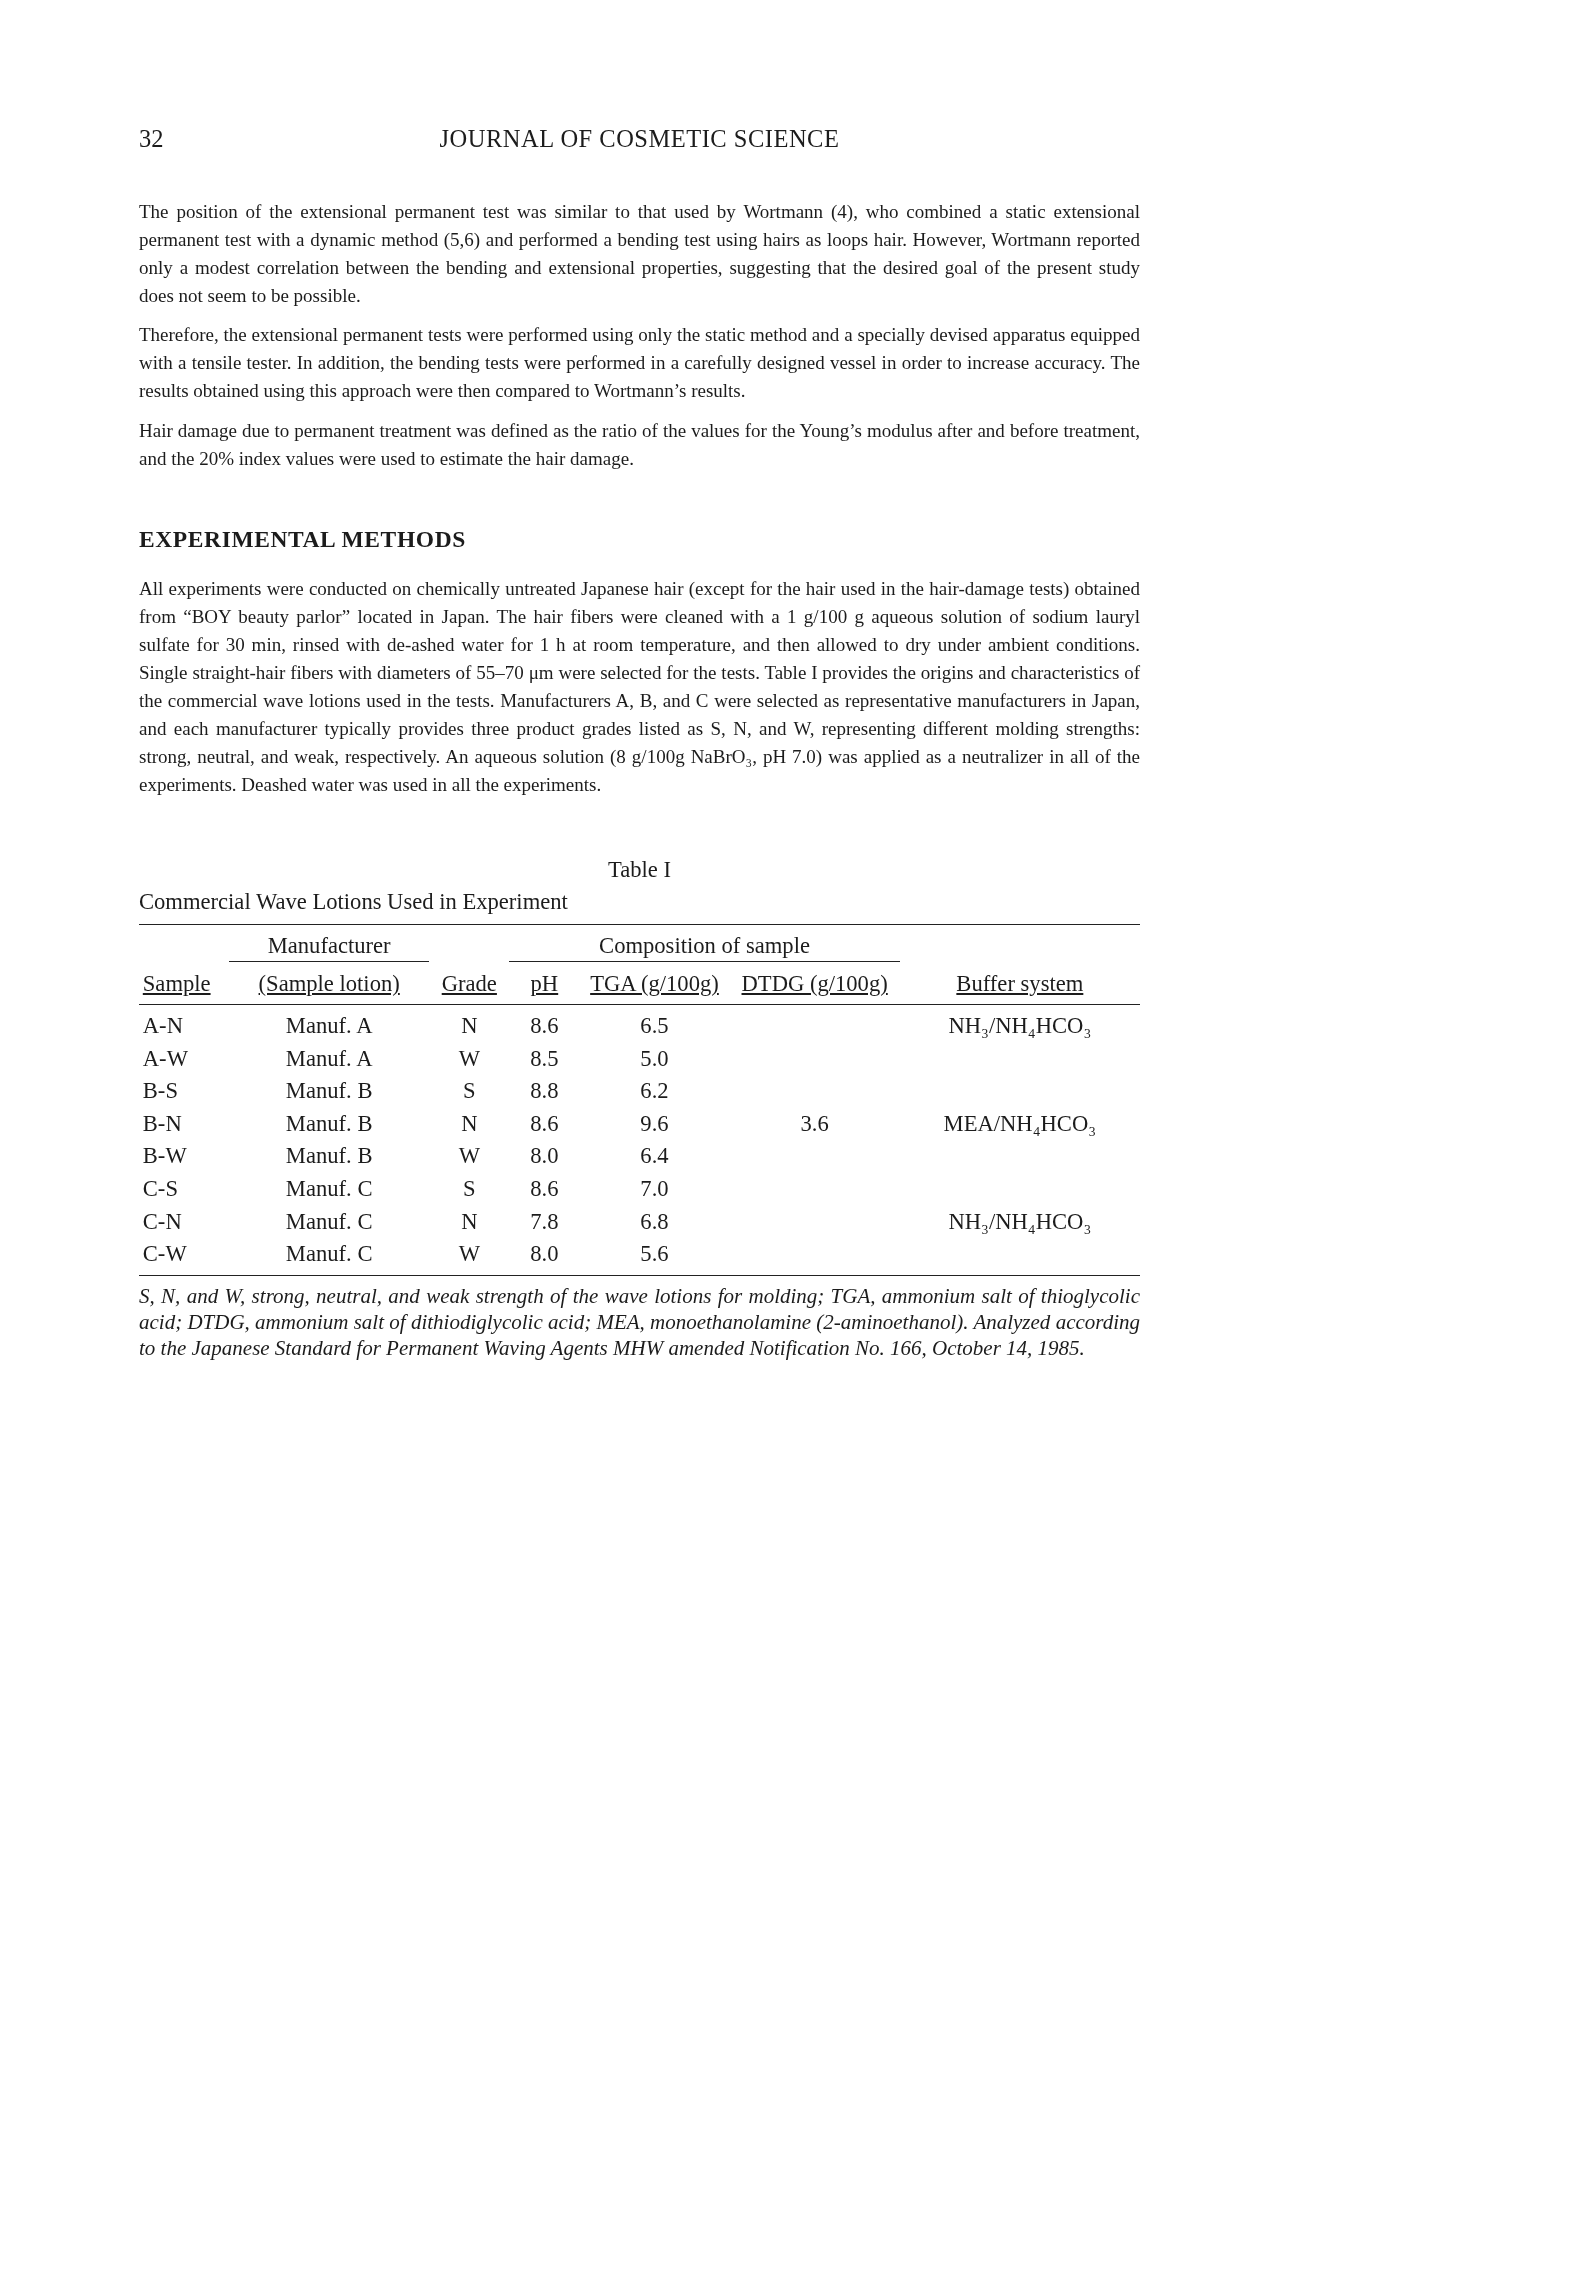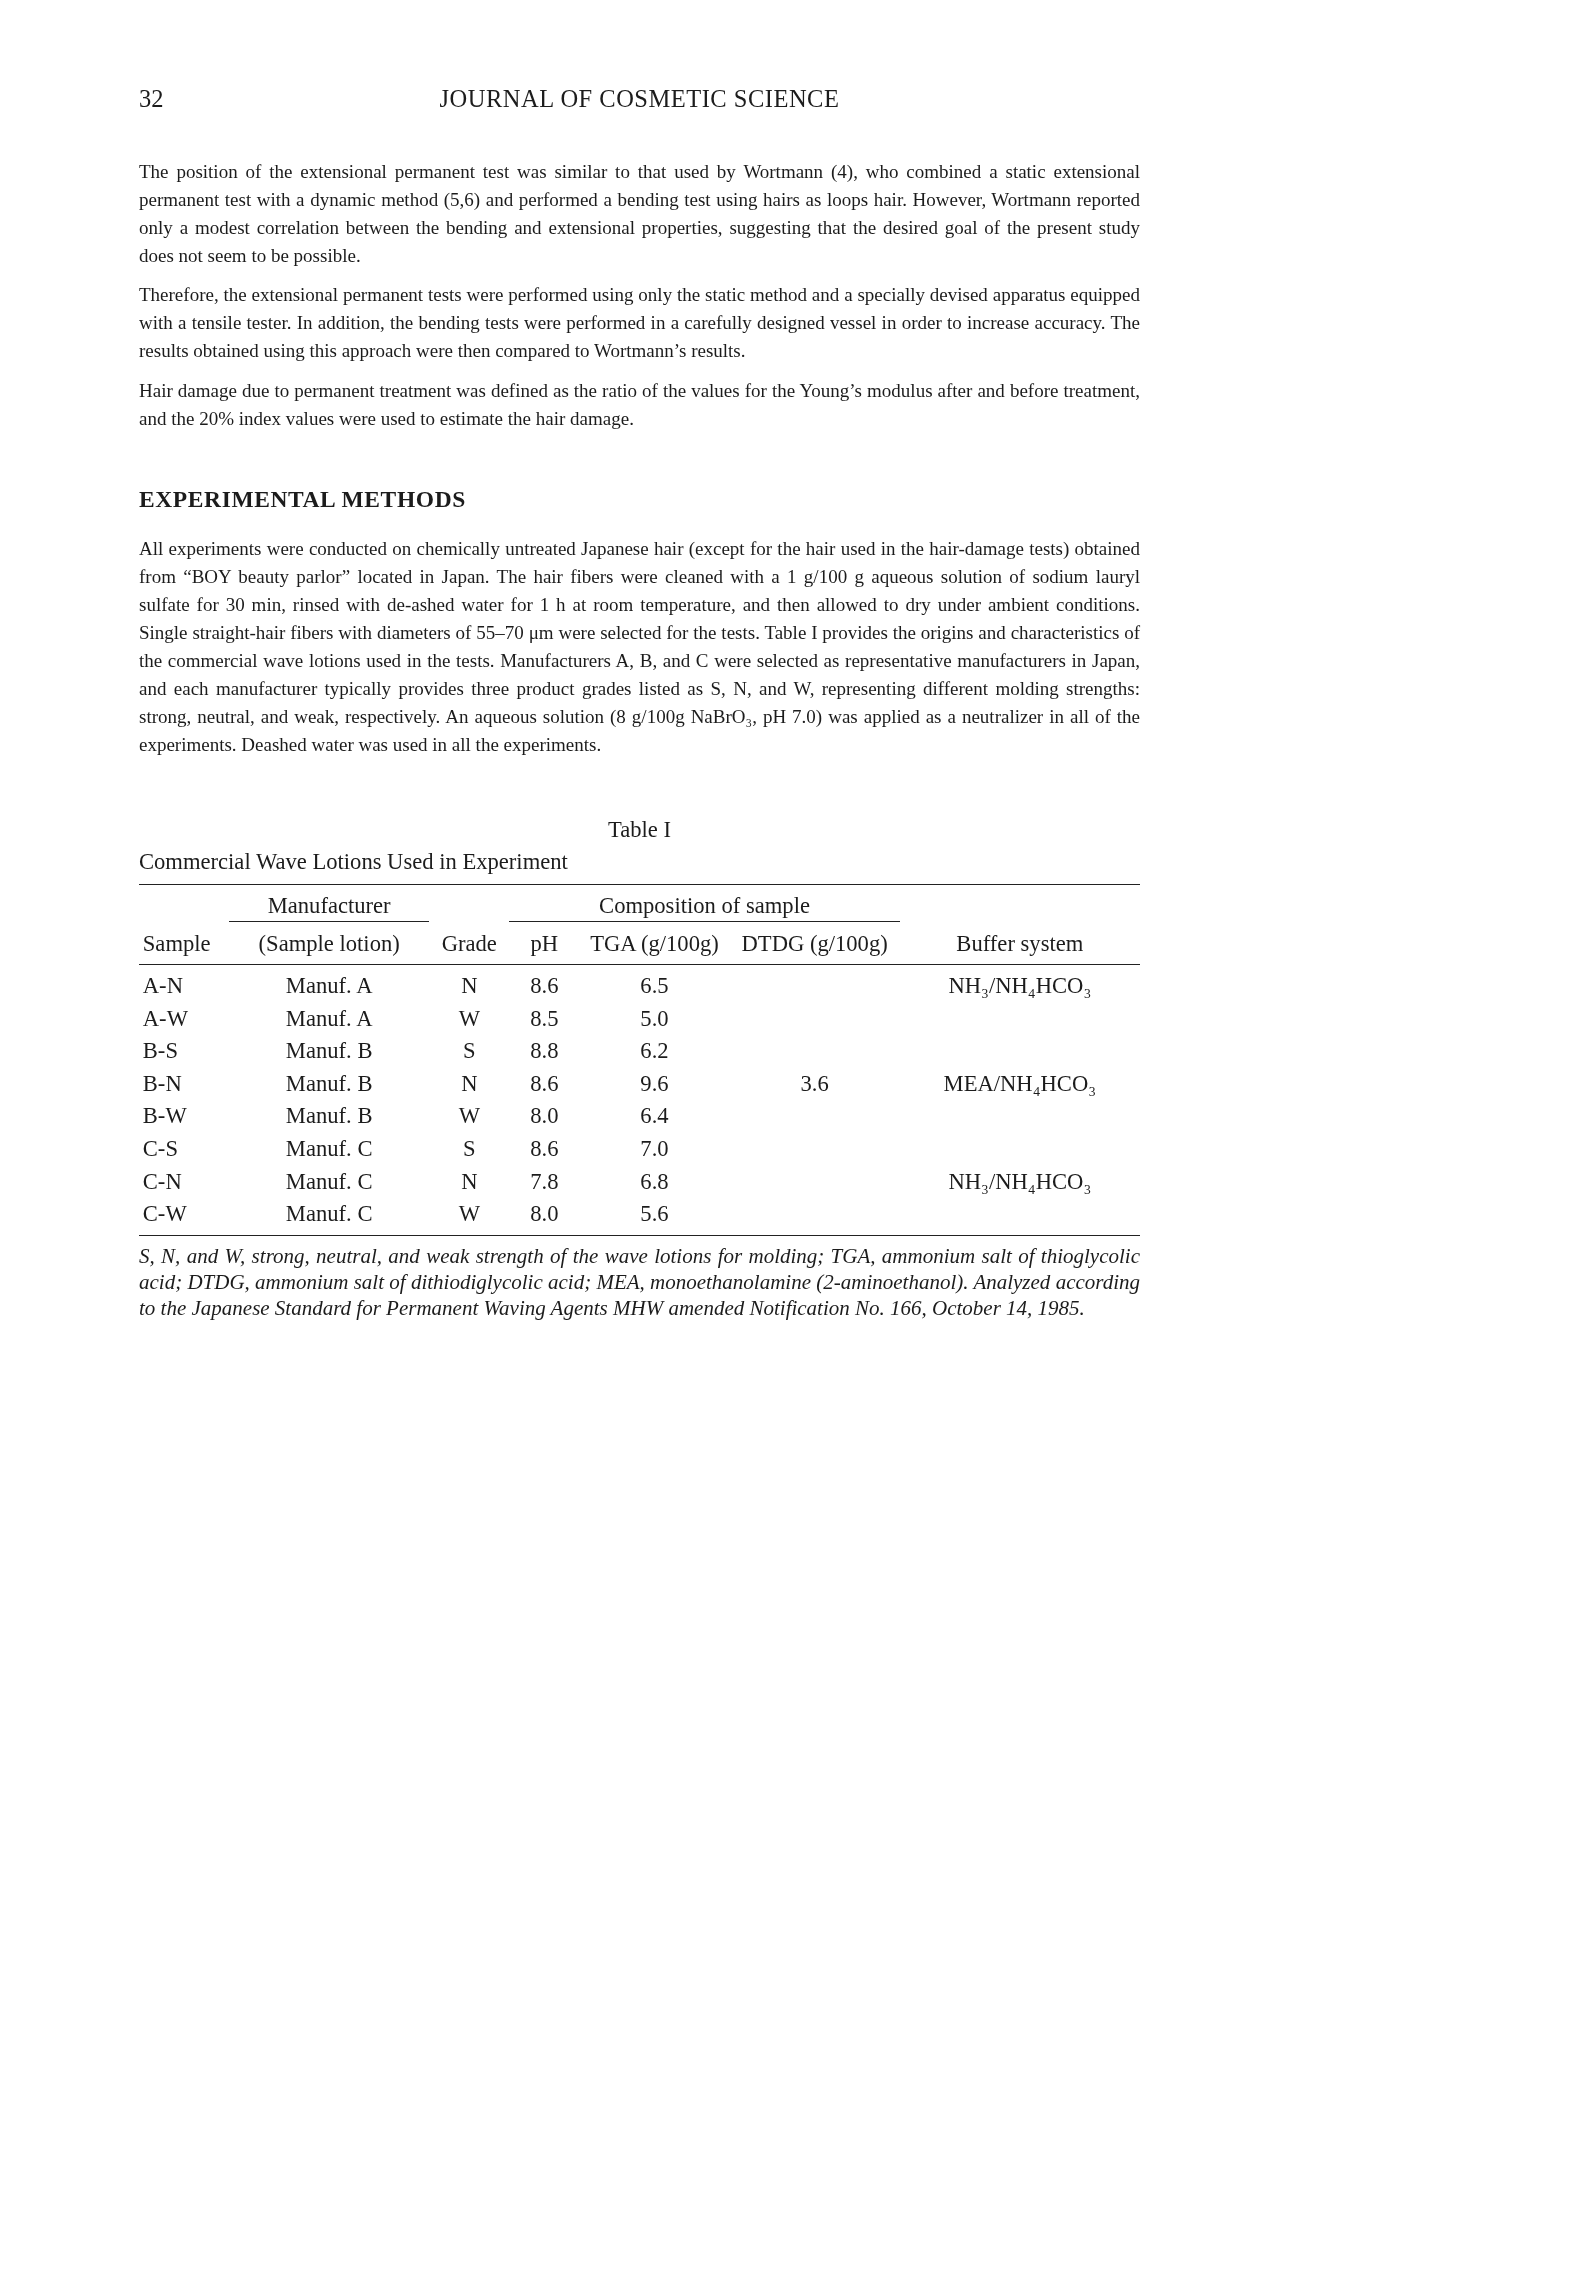--- a/index.html
+++ b/index.html
@@ -12,20 +12,21 @@
     width: 1589px;
     height: 2295px;
     box-sizing: border-box;
     background: #ffffff;
     color: #1c1c1c;
     font-family: "Liberation Serif", "DejaVu Serif", serif;
     padding: 85px 449px 56px 139px;
   }
   .content {
     width: 100%;
+    margin-top: 40px;
   }
   .page-header {
     position: relative;
     text-align: center;
     font-size: 24.5px;
     margin-bottom: 45px;
     letter-spacing: 0.5px;
   }
   .page-number {
     position: absolute;
@@ -71,20 +72,21 @@
   .spanner-row th {
     padding: 7.5px 3.8px 2.8px 3.8px;
     text-align: center;
   }
   .spanner-row th.spanner {
     border-bottom: 1.4px solid #222222;
   }
   .header-row th {
     padding: 8.5px 3.8px 6.6px 3.8px;
     border-bottom: 1.4px solid #222222;
+    text-decoration: underline;
   }
   tbody td {
     padding: 3.8px 3.8px 2.8px 3.8px;
   }
   tbody tr:first-child td {
     padding-top: 8.5px;
   }
   tbody tr:last-child td {
     padding-bottom: 7.5px;
   }

